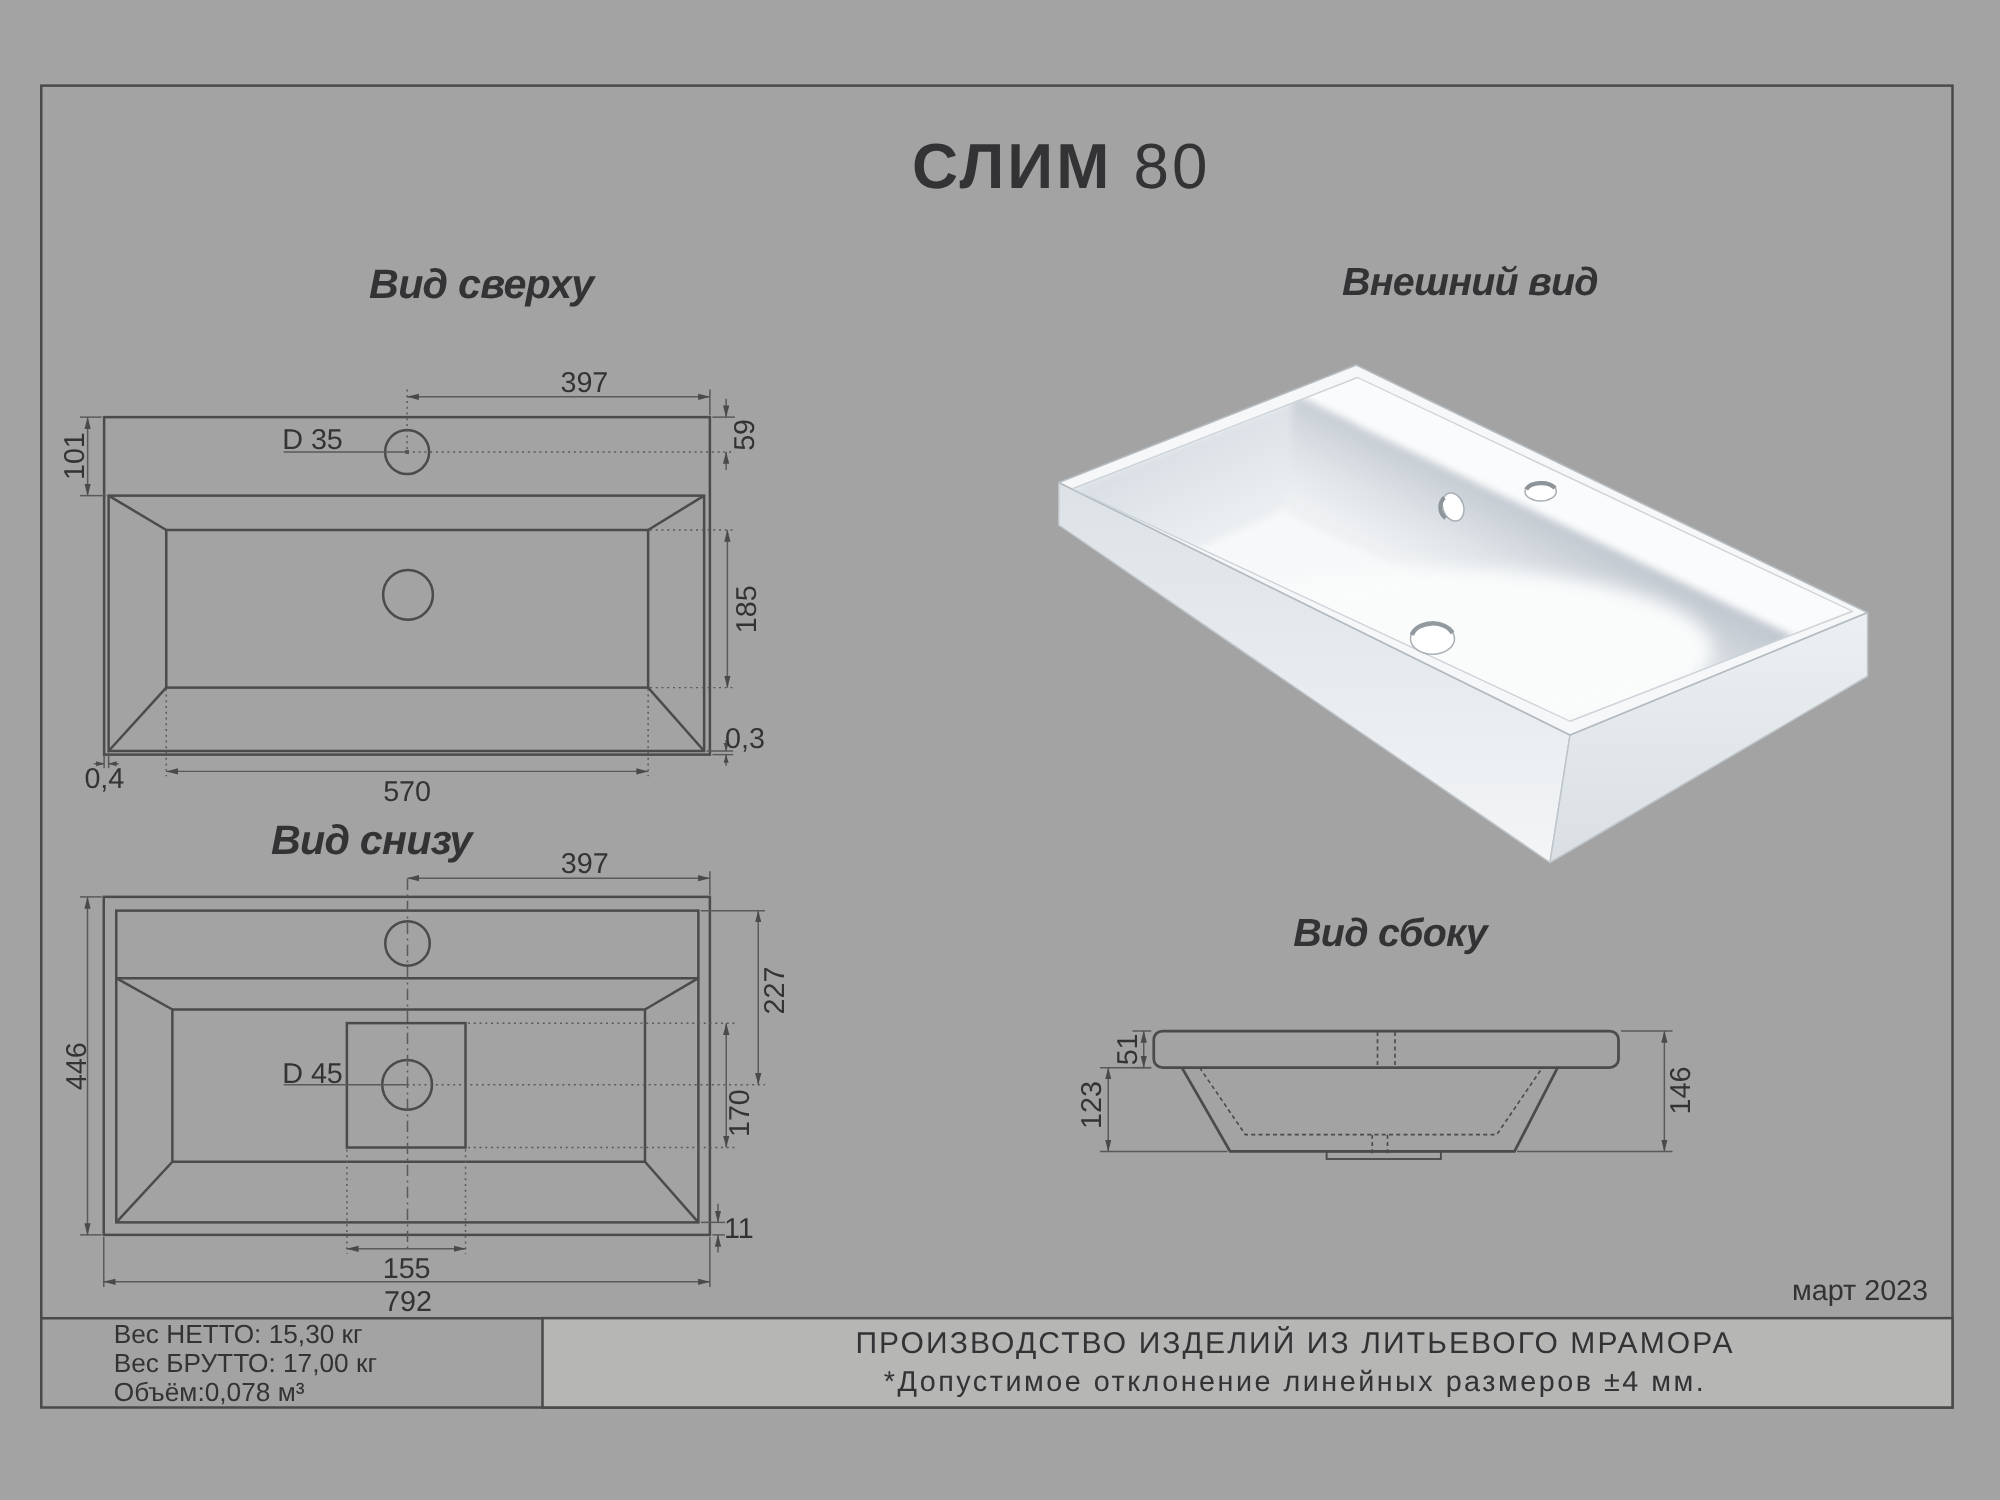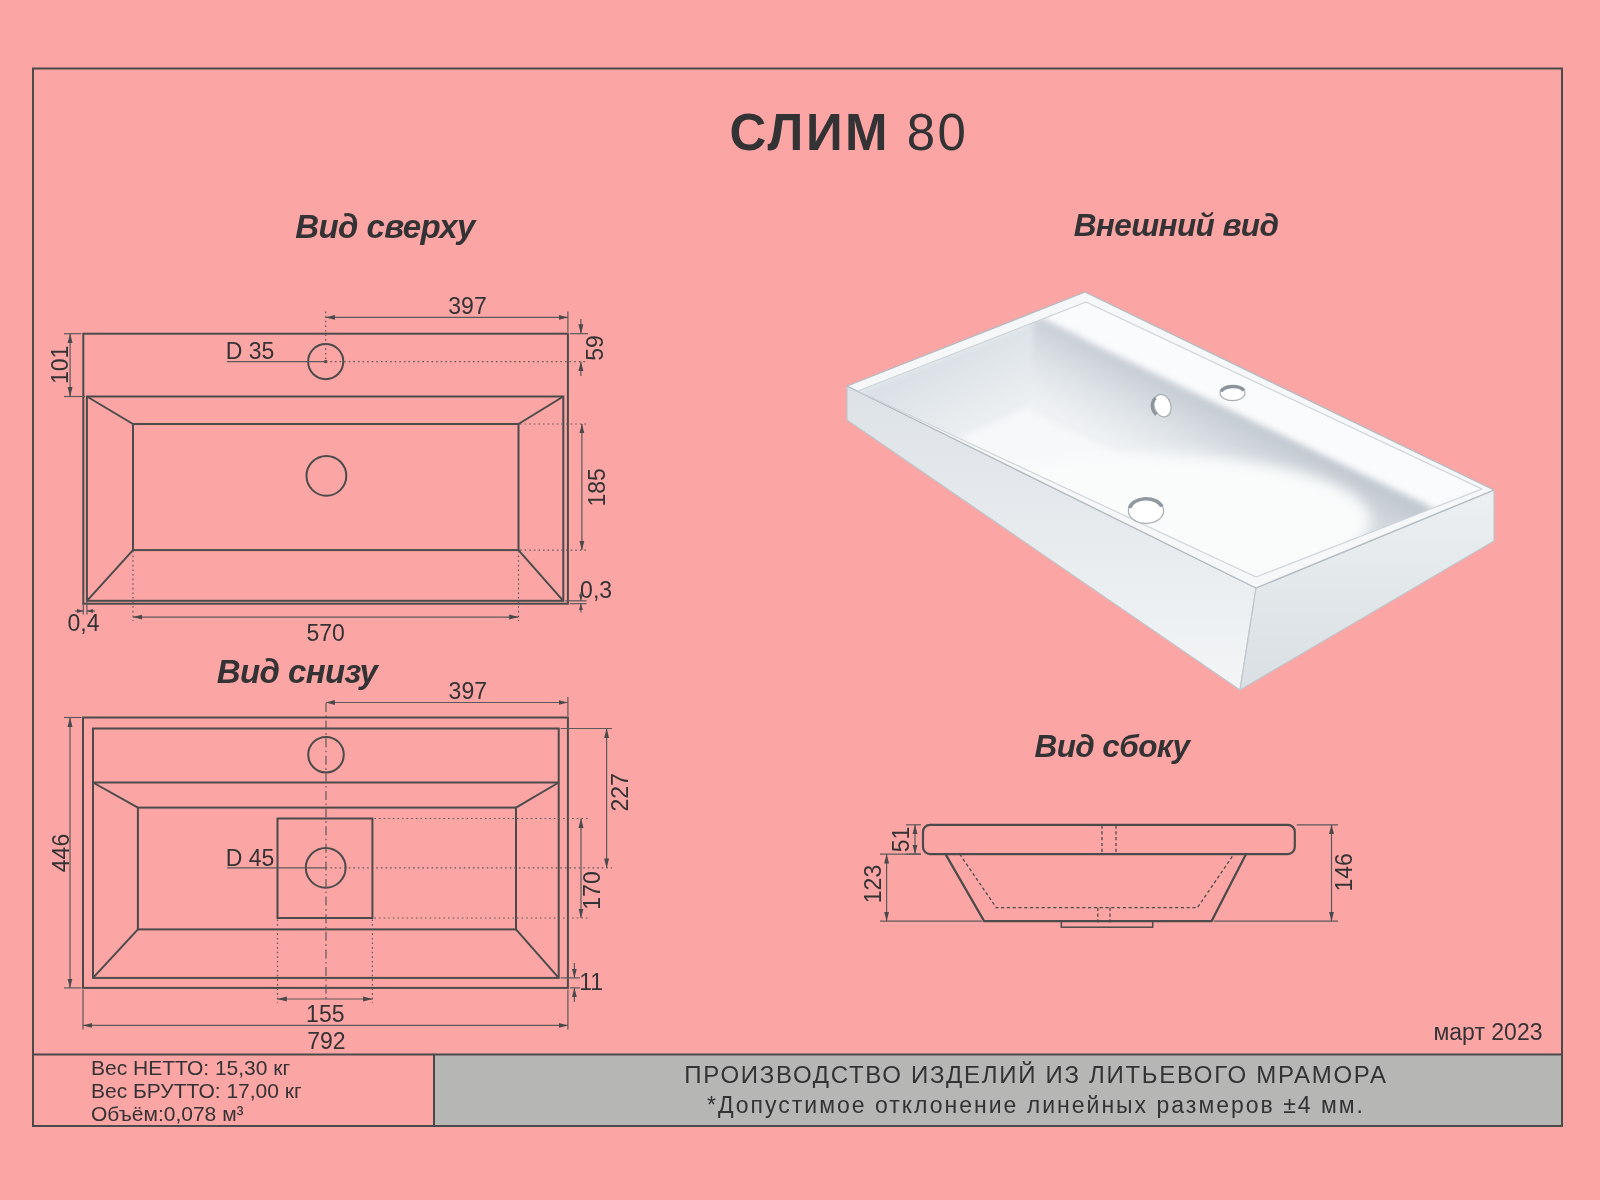--- a/index.html
+++ b/index.html
@@ -1,16 +1,16 @@
 <!DOCTYPE html>
 <html><head>
 <meta charset="utf-8">
 <style>
 html,body{margin:0;padding:0;background:#ffffff;}
-#page{position:relative;width:1600px;height:1200px;background:#fca5a5;overflow:hidden;}
+#page{position:relative;width:1600px;height:1200px;background:#a3a3a3;overflow:hidden;}
 svg{display:block;}
 </style>
 </head>
 <body>
 <div id="page">
 <svg width="1600" height="1200" viewBox="0 0 1600 1200" font-family="Liberation Sans, sans-serif" fill="#333335">
 <defs>
 <marker id="ar" markerUnits="userSpaceOnUse" markerWidth="11" markerHeight="9" refX="9.4" refY="4.5" orient="auto-start-reverse">
   <polygon points="0,2 9.6,4.5 0,7" fill="#4a4a4a"></polygon>
 </marker>

